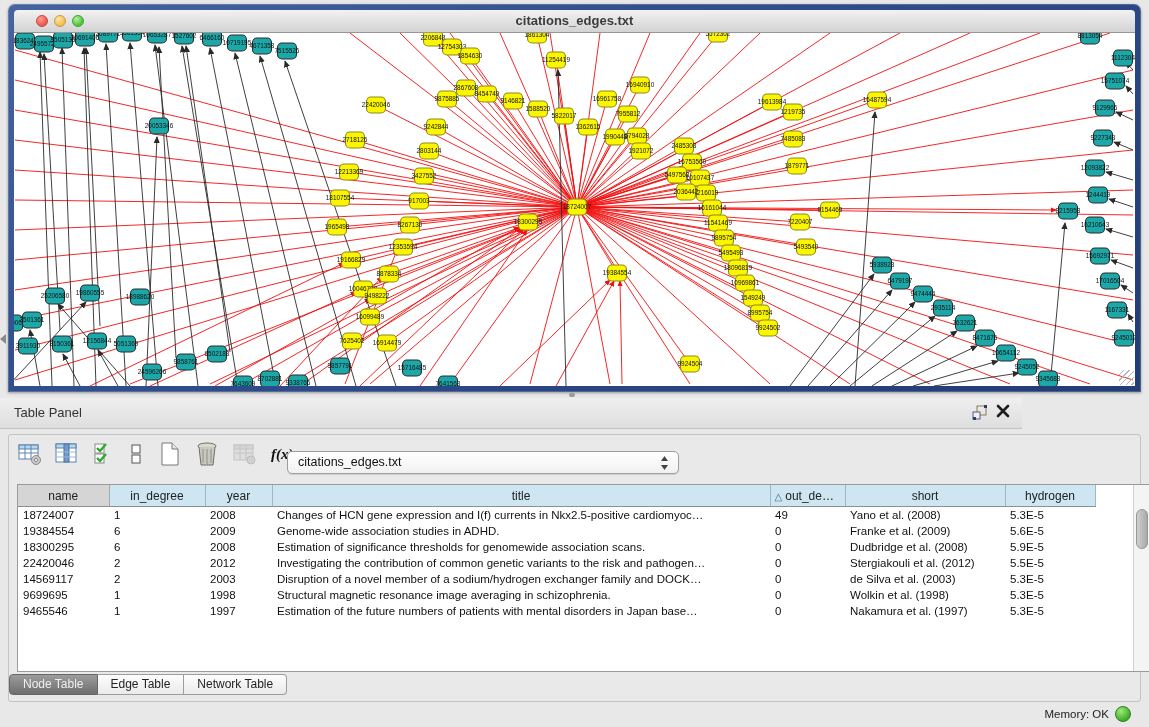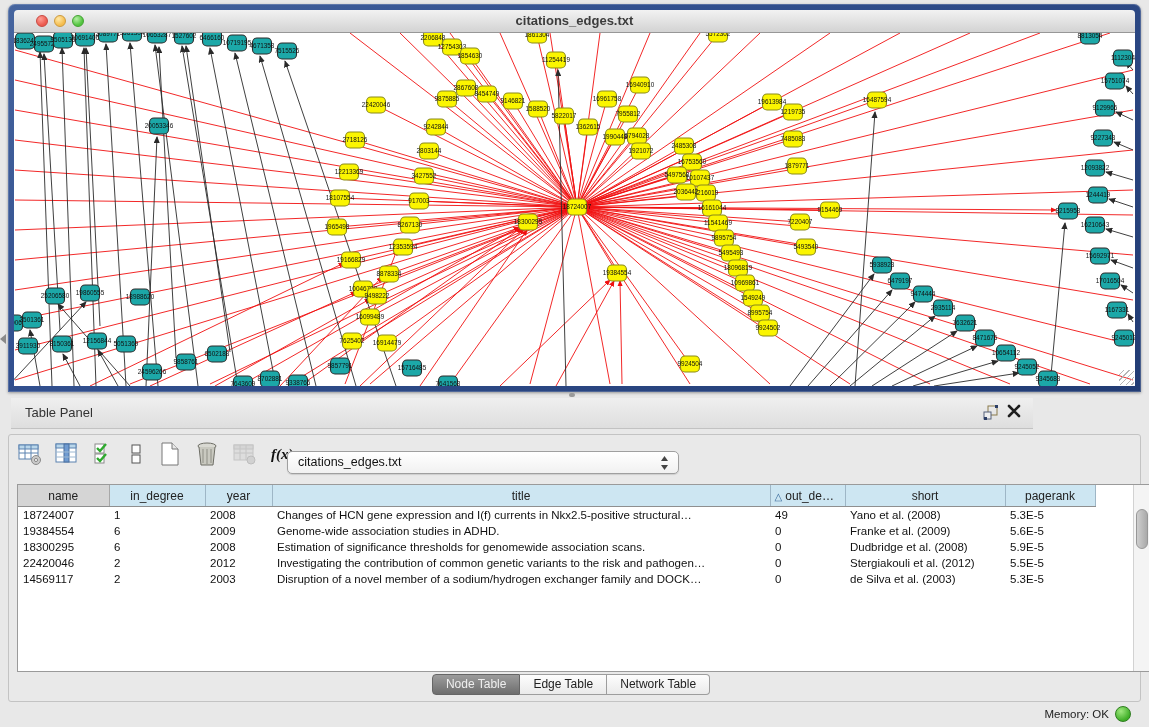--- a/index.html
+++ b/index.html
@@ -20,21 +20,21 @@
   .tl.yellow{left:40px;background:radial-gradient(circle at 35% 30%,#ffe9a8,#f5bd4f 65%);border:1px solid #cd9a3c;}
   .tl.green{left:58px;background:radial-gradient(circle at 35% 30%,#b4efa4,#52c43f 65%);border:1px solid #43a232;}
   .canvas{position:relative;height:353px;background:#fff;overflow:hidden;}
   .grip{position:absolute;right:1px;bottom:1px;width:15px;height:15px;
     background:repeating-linear-gradient(135deg,transparent 0 3px,#b5b5b5 3px 4px);}
   .edge-handle{position:absolute;left:0;top:334px;width:0;height:0;
     border-top:5px solid transparent;border-bottom:5px solid transparent;border-right:6px solid #8a8a8a;}
 
   
   .panel-header{position:absolute;left:0;top:398px;width:1022px;height:30px;
-    background:linear-gradient(#efefef,#dedede);border-bottom:1px solid #c2c2c2;margin-left:11px;}
+    background:linear-gradient(#efefef,#dedede);border-bottom:1px solid #c2c2c2;}
   .panel-header .ptitle{position:absolute;left:14px;top:7px;font-size:13px;color:#333;}
   .ph-ico{position:absolute;top:6px;cursor:default;}
   .ph-float{right:34px;}  .ph-close{right:12px;}
   .divider-dot{position:absolute;left:569px;top:393px;width:6px;height:4px;border-radius:2px;background:#9a9a9a;}
 
   
   .panel-body{position:absolute;left:8px;top:434px;width:1133px;height:268px;
     box-sizing:border-box;background:#e9e9e9;border:1px solid #c3c3c3;border-radius:3px;}
   .toolbar{position:absolute;left:8px;top:6px;height:34px;}
   .tbtn{display:inline-block;vertical-align:middle;width:26px;height:26px;margin-right:7px;text-align:center;}
@@ -56,21 +56,21 @@
   table.grid th.first{background:#d5d5d5;border-right:1px solid #a8a8a8;}
   table.grid th.sorted{text-align:left;margin-top:25px;}
   .sort-tri{color:#3a6a9a;font-size:10px;margin-right:3px;}
   table.grid td{height:16px;line-height:16px;font-size:11.5px;padding:0 5px;
     white-space:nowrap;overflow:hidden;color:#111;}
   .vscroll{position:absolute;right:0;top:0;bottom:0;width:15px;background:#f4f4f4;border-left:1px solid #d2d2d2;}
   .vthumb{position:absolute;left:2px;top:24px;width:10px;height:38px;border-radius:6px;
     background:linear-gradient(90deg,#cfcfcf,#a9a9a9);border:1px solid #979797;}
 
   
-  .tabs{position:absolute;left:0;right:7px;top:239px;text-align:center;}
+  .tabs{position:absolute;left:0;right:7px;top:239px;}
   .tab{display:inline-block;height:19px;line-height:19px;padding:0 13px;font-size:12px;
     background:linear-gradient(#fdfdfd,#eaeaea);border:1px solid #9d9d9d;border-left:none;color:#222;}
   .tab.active{background:linear-gradient(#9c9c9c,#6e6e6e);color:#efefef;border:1px solid #666;border-radius:4px 0 0 4px;}
   .tab.last{border-radius:0 4px 4px 0;}
 
   
   .statusbar{position:absolute;left:0;bottom:0;width:1149px;height:25px;}
   .mem-label{position:absolute;right:40px;top:6px;font-size:11.5px;color:#222;}
   .memdot{position:absolute;right:18px;top:4px;width:14px;height:14px;border-radius:50%;
     background:radial-gradient(circle at 35% 30%,#9fe87e,#3fae27 70%);border:1px solid #2d7d1e;}
@@ -599,29 +599,29 @@
           <col style="width: 90px;">
         </colgroup>
       <thead>
           <tr>
             <th class="first">name</th>
             <th>in_degree</th>
             <th>year</th>
             <th>title</th>
             <th class="sorted"><span class="sort-tri">△</span>out_de…</th>
             <th>short</th>
-            <th>pagerank</th>
+            <th>hydrogen</th>
           </tr>
         </thead>
       <tbody>
           <tr>
             <td>18724007</td>
             <td>1</td>
             <td>2008</td>
-            <td>Changes of HCN gene expression and I(f) currents in Nkx2.5-positive structural…</td>
+            <td>Changes of HCN gene expression and I(f) currents in Nkx2.5-positive cardiomyoc…</td>
             <td>49</td>
             <td>Yano et al. (2008)</td>
             <td>5.3E-5</td>
           </tr>
           <tr>
             <td>19384554</td>
             <td>6</td>
             <td>2009</td>
             <td>Genome-wide association studies in ADHD.</td>
             <td>0</td>
@@ -648,20 +648,38 @@
           </tr>
           <tr>
             <td>14569117</td>
             <td>2</td>
             <td>2003</td>
             <td>Disruption of a novel member of a sodium/hydrogen exchanger family and DOCK…</td>
             <td>0</td>
             <td>de Silva et al. (2003)</td>
             <td>5.3E-5</td>
           </tr>
+          <tr>
+            <td>9699695</td>
+            <td>1</td>
+            <td>1998</td>
+            <td>Structural magnetic resonance image averaging in schizophrenia.</td>
+            <td>0</td>
+            <td>Wolkin et al. (1998)</td>
+            <td>5.3E-5</td>
+          </tr>
+          <tr>
+            <td>9465546</td>
+            <td>1</td>
+            <td>1997</td>
+            <td>Estimation of the future numbers of patients with mental disorders in Japan base…</td>
+            <td>0</td>
+            <td>Nakamura et al. (1997)</td>
+            <td>5.3E-5</td>
+          </tr>
         </tbody>
     </table>
     <div class="vscroll">
       <div class="vthumb"></div>
     </div>
   </div>
 
   <div class="tabs">
     <span class="tab active">Node Table</span><span class="tab">Edge Table</span><span class="tab last">Network Table</span>
   </div>

